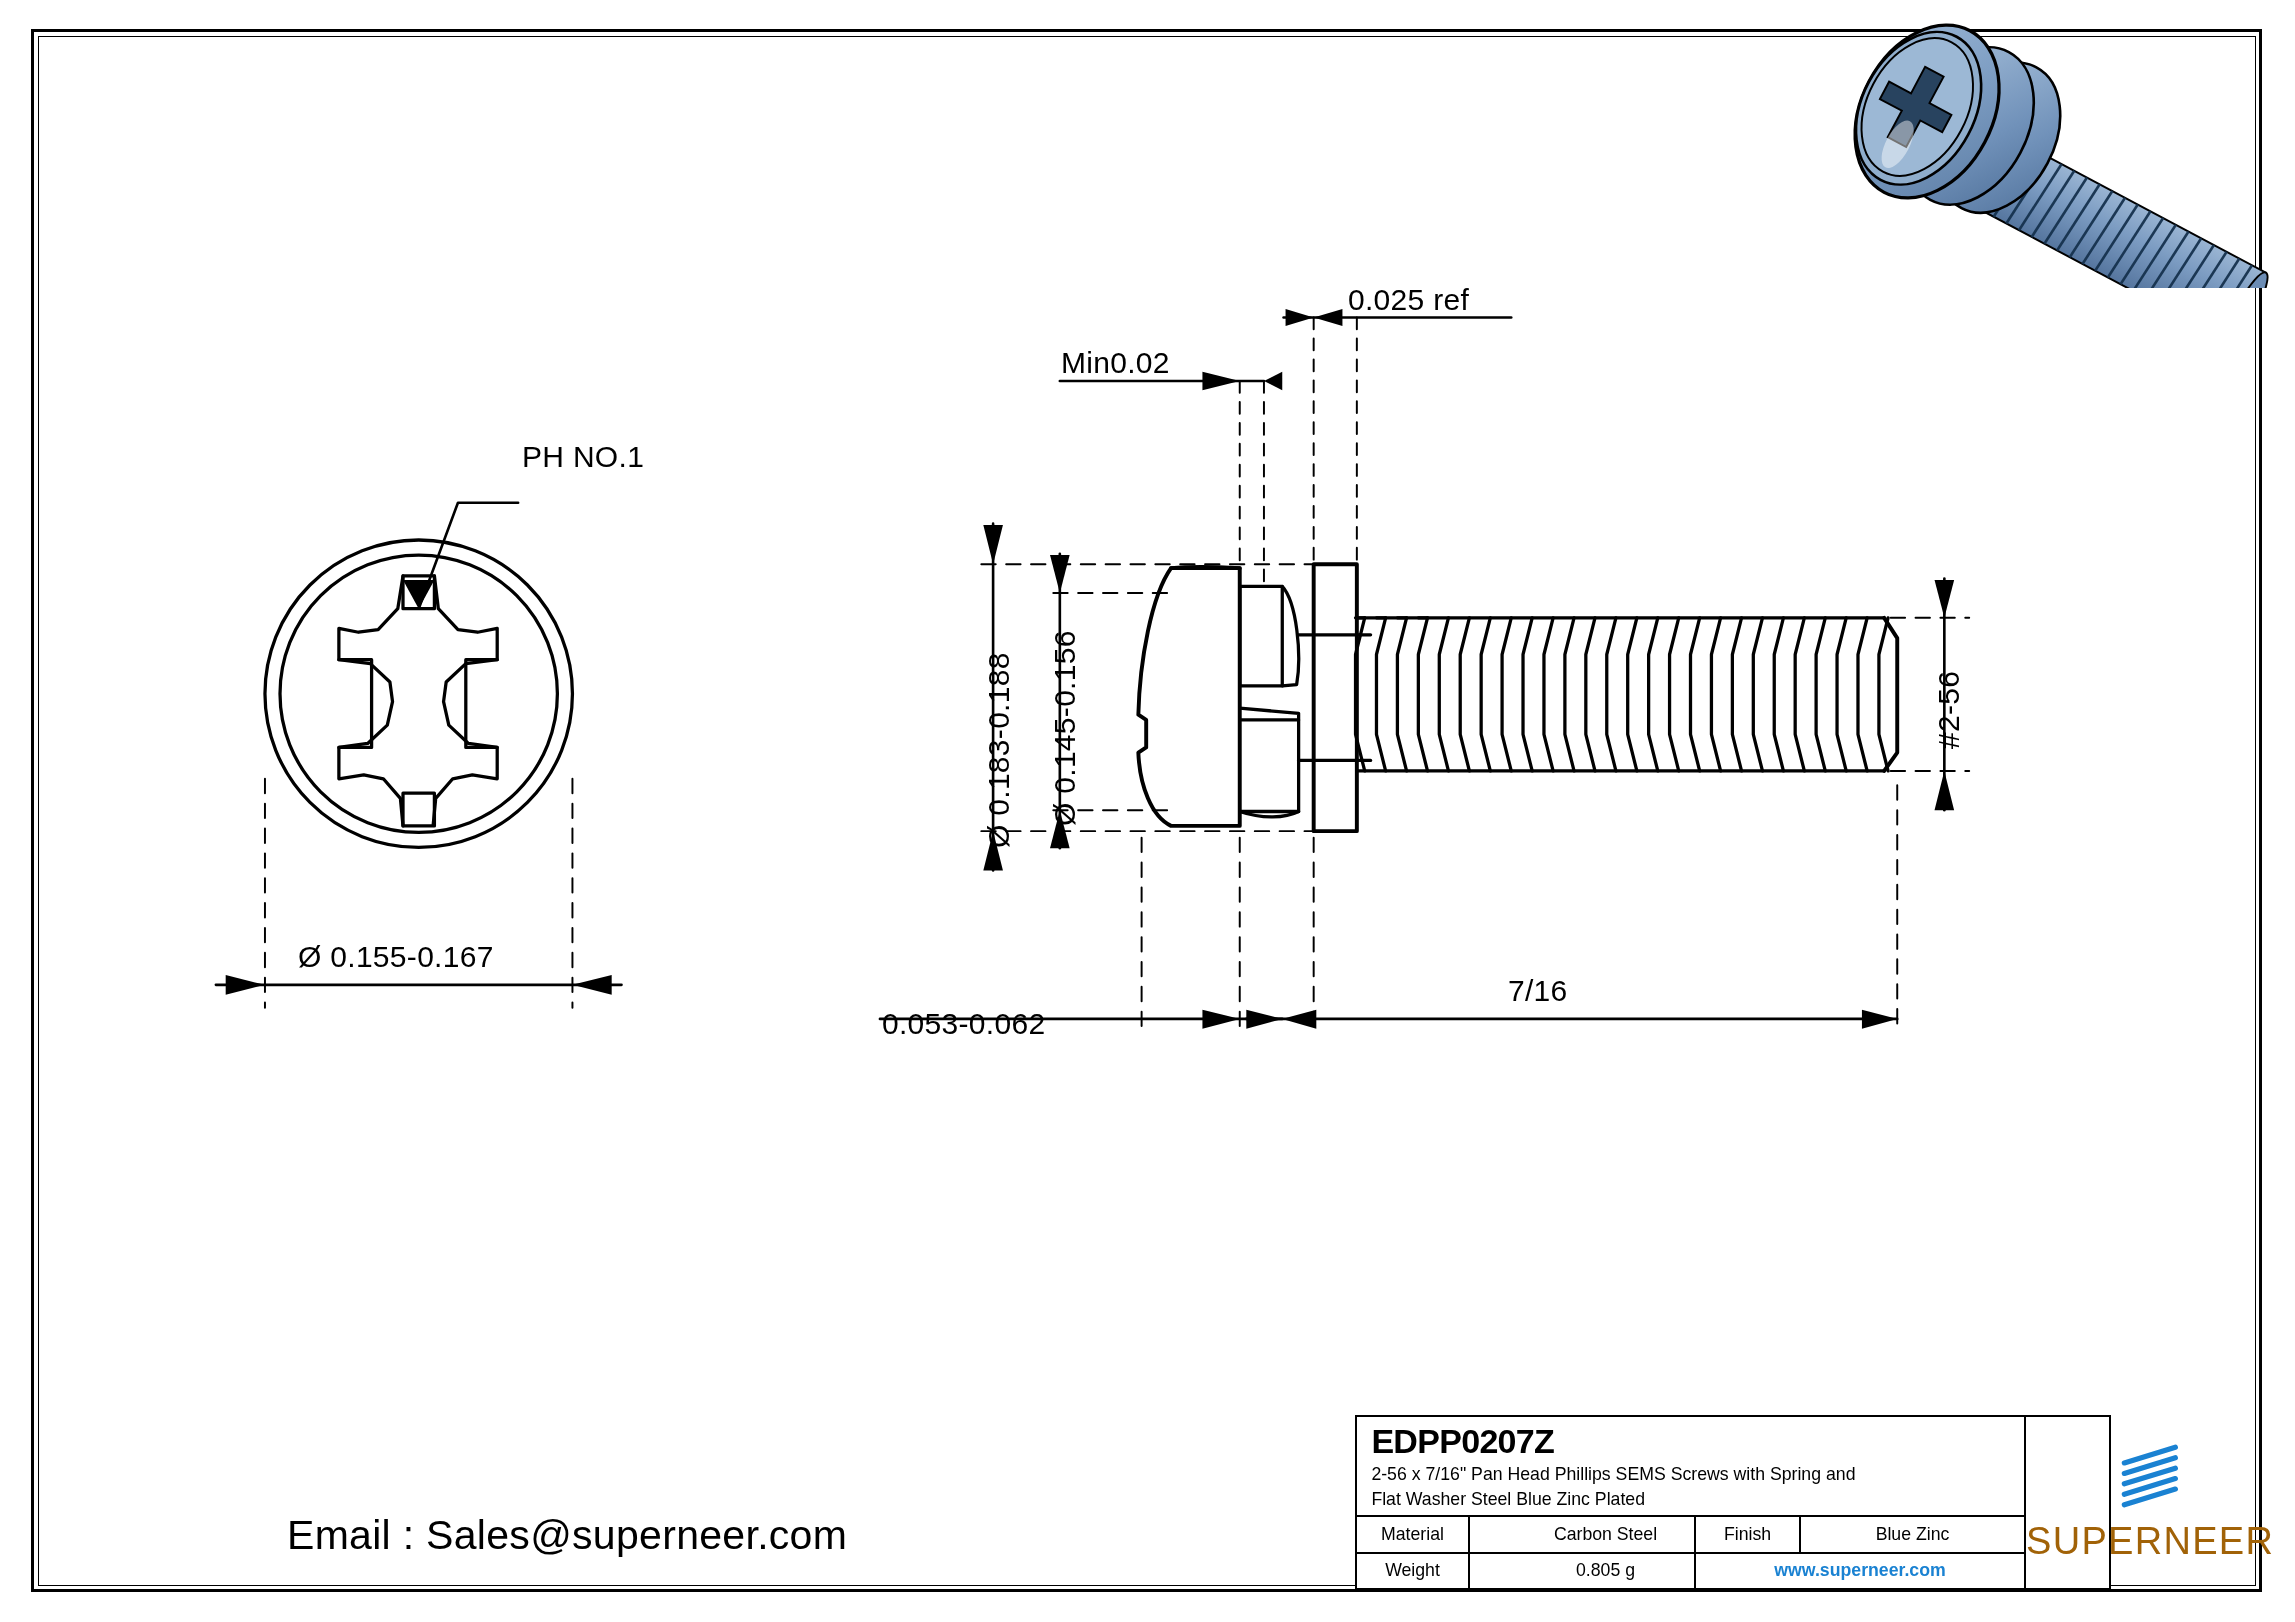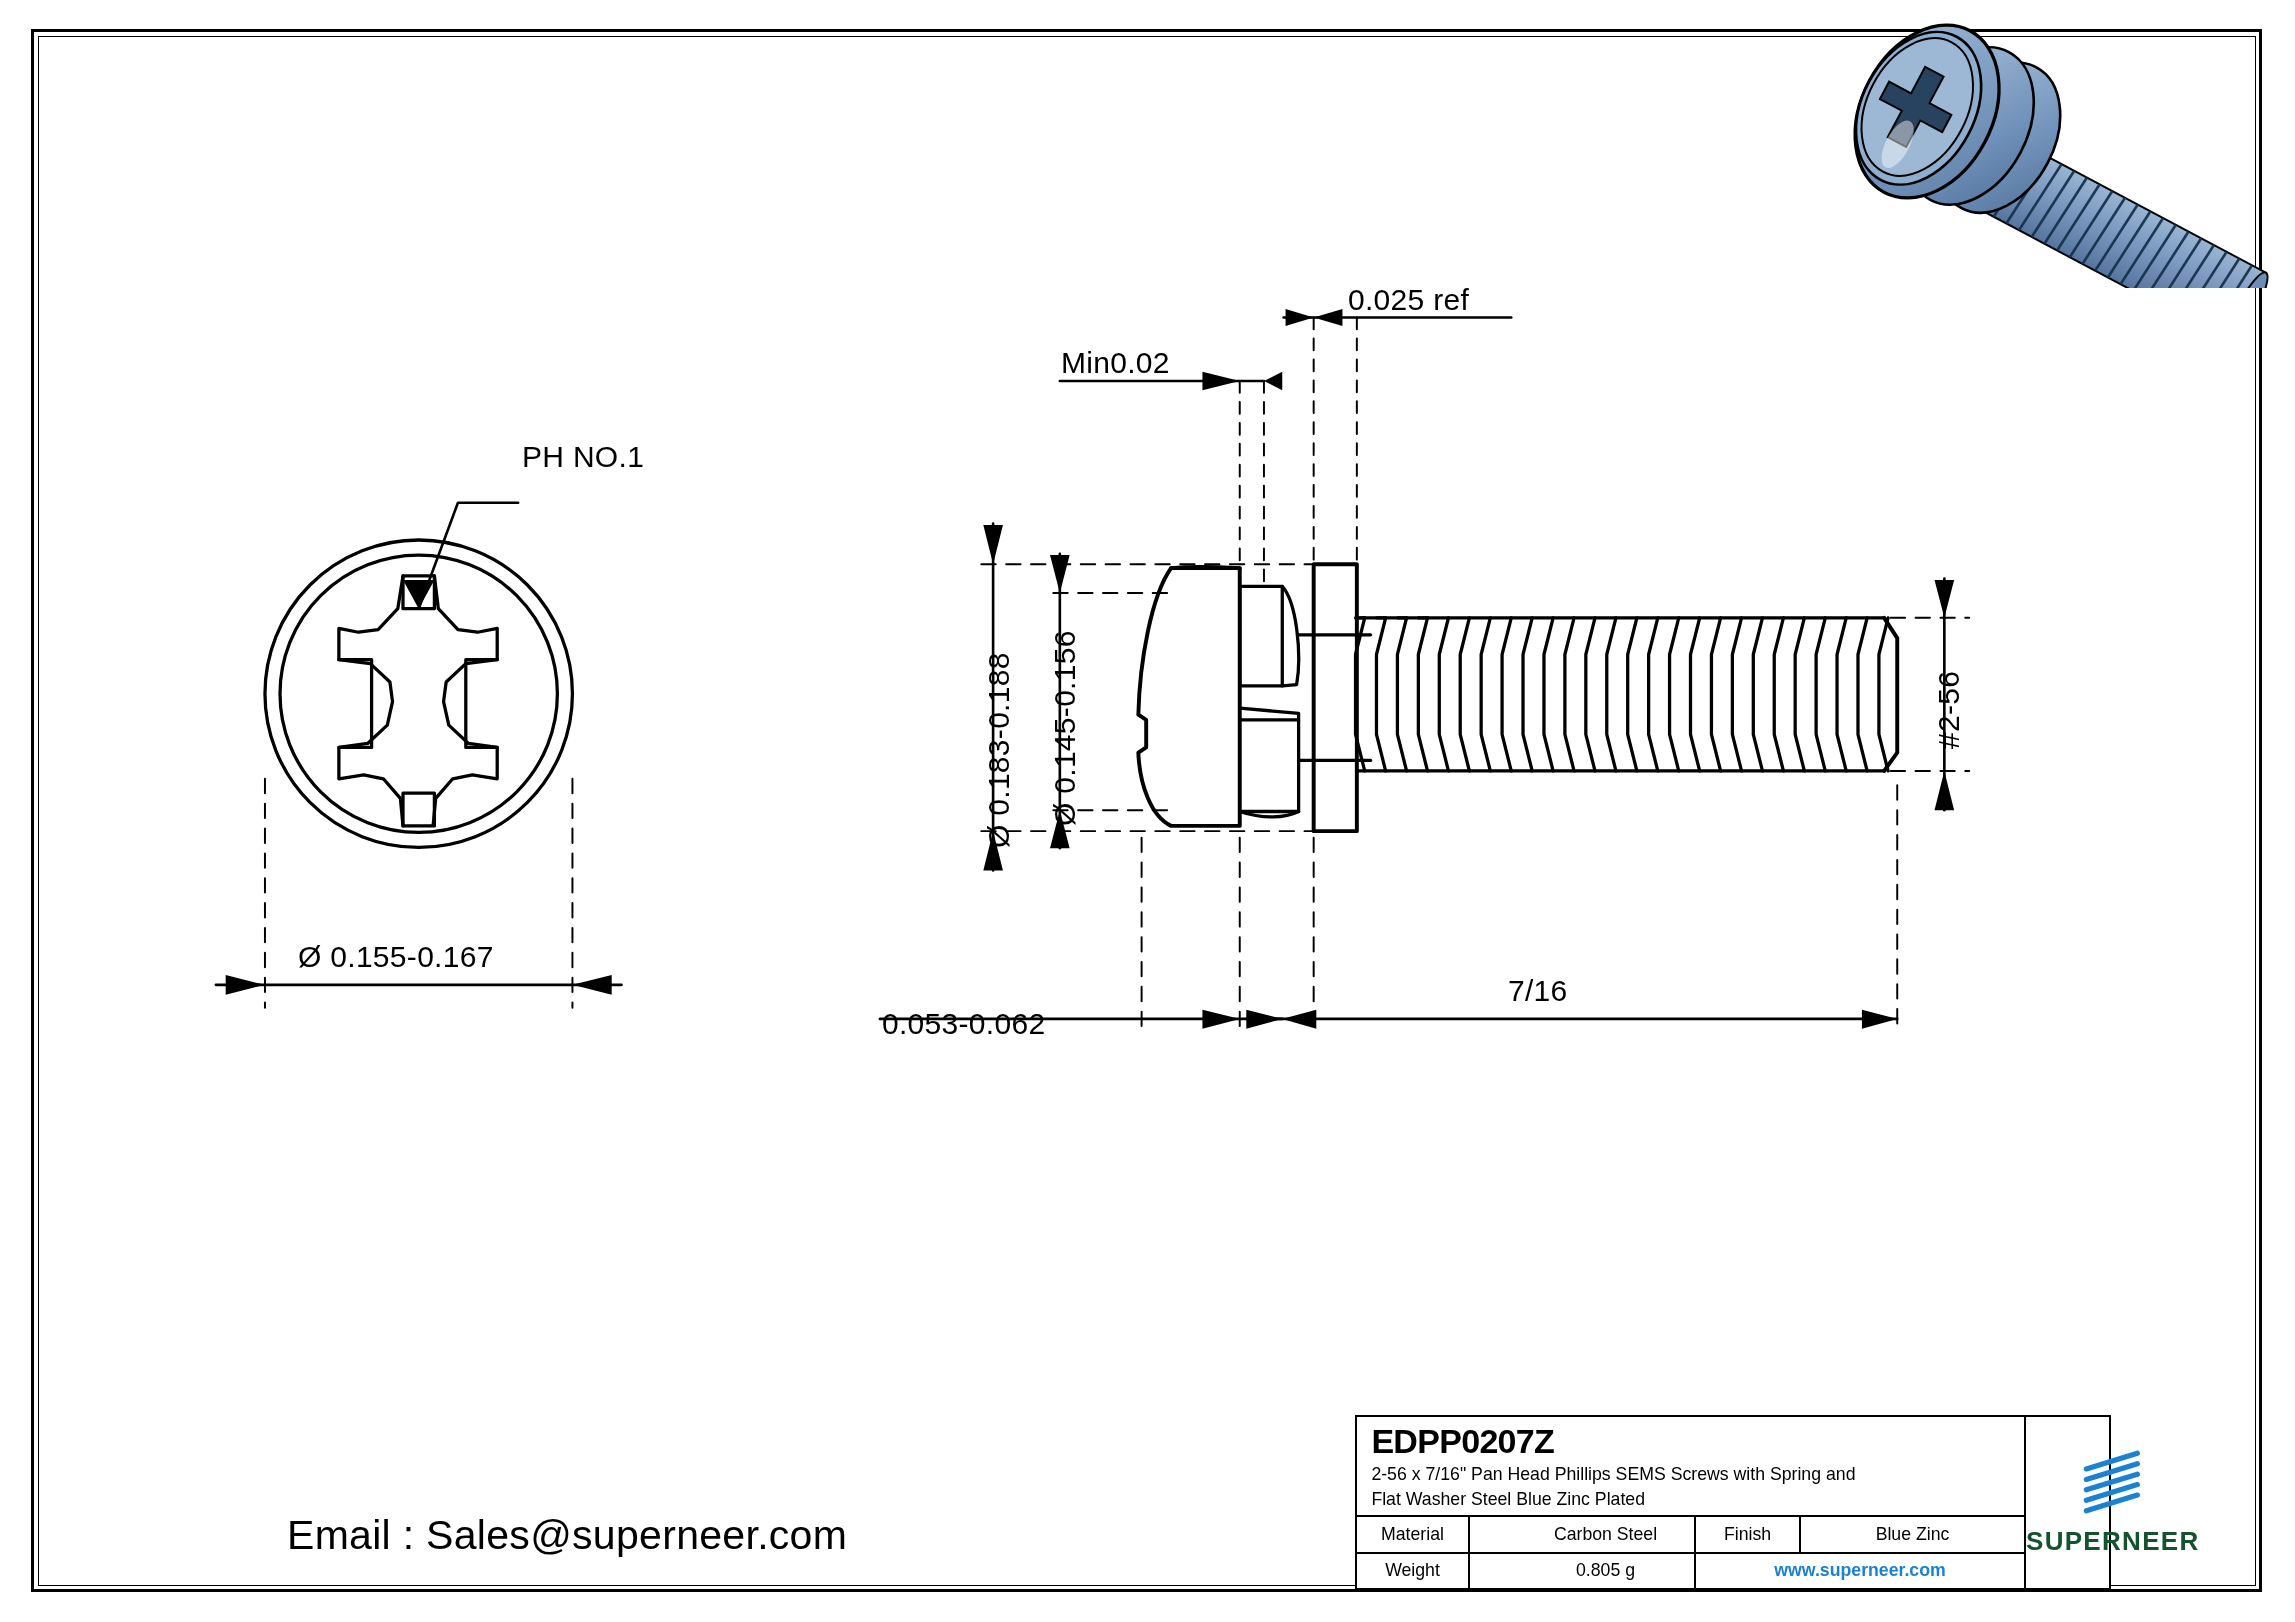--- a/index.html
+++ b/index.html
@@ -33,21 +33,21 @@
   .tb-cell{display:flex;align-items:center;justify-content:center;font-size:17.7px;
            box-sizing:border-box;}
   .c-key{flex:0 0 113px;border-right:2px solid #000;}
   .c-val{flex:0 0 226px;border-right:2px solid #000;padding-left:47px;}
   .c-key2{flex:0 0 105px;border-right:2px solid #000;}
   .c-val2{flex:1 1 auto;}
   .c-span{flex:1 1 auto;color:#1a82d2;font-weight:bold;}
   #tb-logo{flex:1 1 auto;display:flex;flex-direction:column;align-items:center;
            justify-content:center;gap:9.2px;}
   #logo-mark{width:63px;height:68px;}
-  #logo-word{font-size:26px;font-weight:bold;color:#14532d;letter-spacing:1.3px;}
+  #logo-word{font-size:38px;font-weight:normal;color:#a16207;letter-spacing:1.3px;}
 
   
   #render3d{position:absolute;left:1806px;top:6.5px;width:497px;height:281px;}
 </style>
 </head>
 <body>
 
 <div id="sheet-frame"></div>
 <div id="sheet-frame-inner"></div>
 

